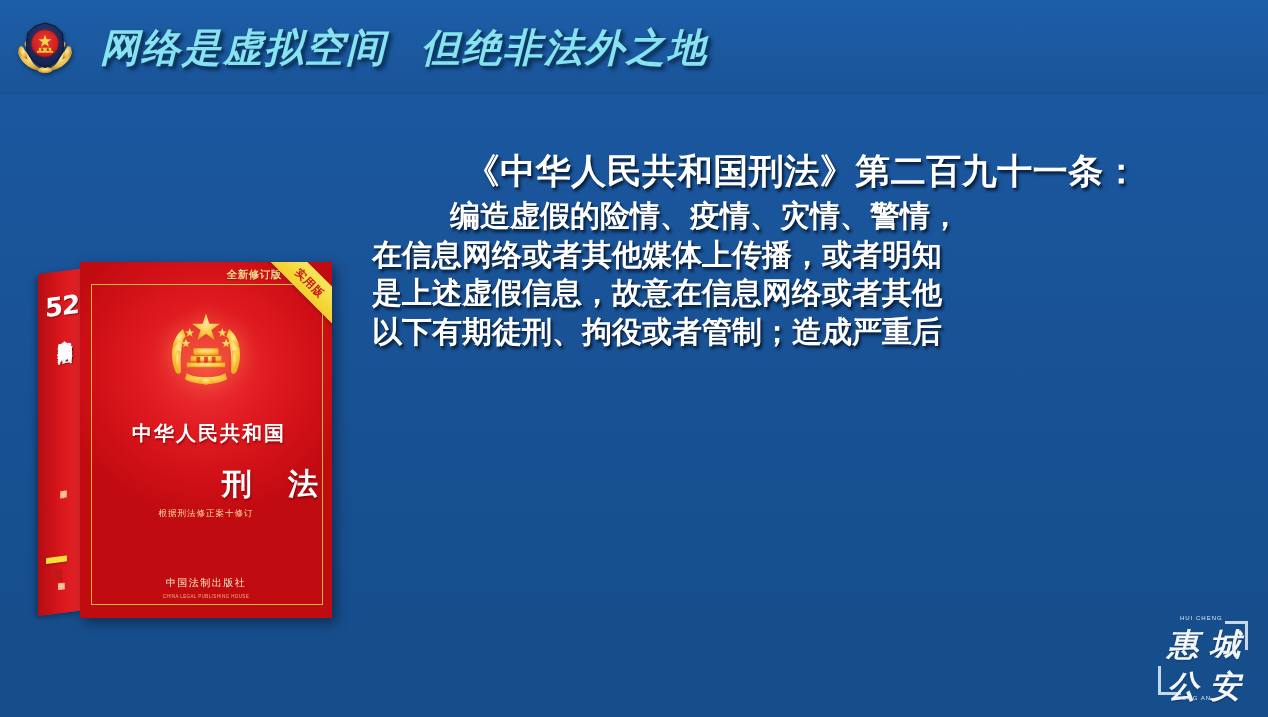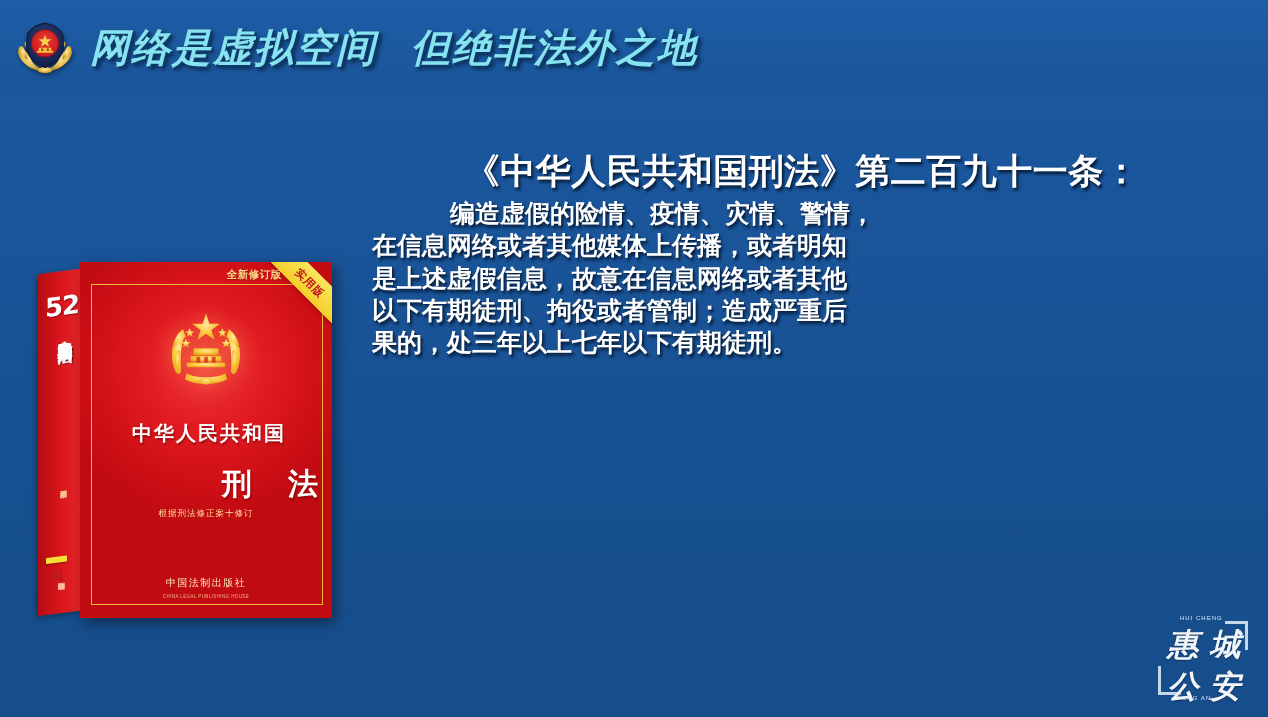--- a/index.html
+++ b/index.html
@@ -21,21 +21,21 @@
     background:linear-gradient(180deg,#1d5ea8 0%,#1a5498 100%);
     display:flex;align-items:center;
   }
   .badge{
     width:62px;height:62px;margin-left:14px;margin-top:2px;
     position:relative;flex:0 0 auto;
   }
   .badge svg{display:block;width:62px;height:62px;
     filter:drop-shadow(1px 2px 2px rgba(0,0,0,.45));}
   .header-title{
-    margin-left:14px;
+    margin-left:24px;
     font-size:39px;font-weight:bold;font-style:italic;
     color:#86e3ef;
     letter-spacing:2px;
     white-space:nowrap;
     text-shadow:
       2px 2px 0 #0d3a6b,
       3px 3px 4px rgba(3,22,45,.85);
     font-family:"DejaVu Sans","Liberation Sans",sans-serif;
   }
   .header-title .gap{display:inline-block;width:34px;}
@@ -149,21 +149,21 @@
   }
   .law-title{
     color:#ffffff;font-size:35px;font-weight:bold;
     letter-spacing:.5px;line-height:1.18;
     text-shadow:2px 3px 3px rgba(4,25,52,.9), 1px 1px 0 rgba(10,40,78,.7);
     white-space:nowrap;
     margin-bottom:6px;
     text-align:center;
   }
   .law-body{
-    color:#ffffff;font-size:25px;font-weight:bold;
+    color:#ffffff;font-size:30px;font-weight:bold;
     line-height:1.285;letter-spacing:0px;
     text-shadow:2px 3px 3px rgba(4,25,52,.9), 1px 1px 0 rgba(10,40,78,.7);
   }
   .law-body .ln{display:block;white-space:nowrap;}
   .law-body .ln.first{text-indent:78px;}
 
   
   .watermark{
     position:absolute;right:14px;bottom:12px;
     width:104px;height:98px;
@@ -310,21 +310,20 @@
     </div>
   </div>
 
   <div class="content">
     <div class="law-title">《中华人民共和国刑法》第二百九十一条：</div>
     <div class="law-body">
       <span class="ln first">编造虚假的险情、疫情、灾情、警情，</span>
       <span class="ln">在信息网络或者其他媒体上传播，或者明知</span>
       <span class="ln">是上述虚假信息，故意在信息网络或者其他</span>
       <span class="ln">以下有期徒刑、拘役或者管制；造成严重后</span>
-      <span class="ln">果的，处三年以上七年以下有期徒刑。</span>
     </div>
   </div>
 
   <div class="watermark">
     <div class="wm-inner">
       <div class="wm-br-tr"></div>
       <div class="wm-br-bl"></div>
       <div class="wm-pin-top">HUI CHENG</div>
       <div class="wm-chars">
         <span>惠</span>

